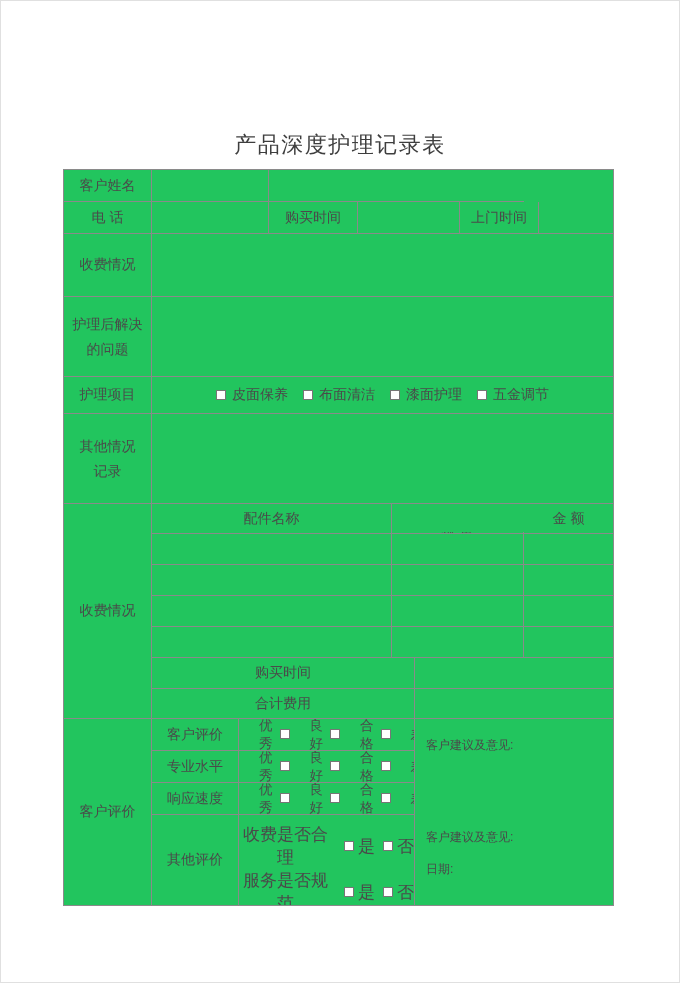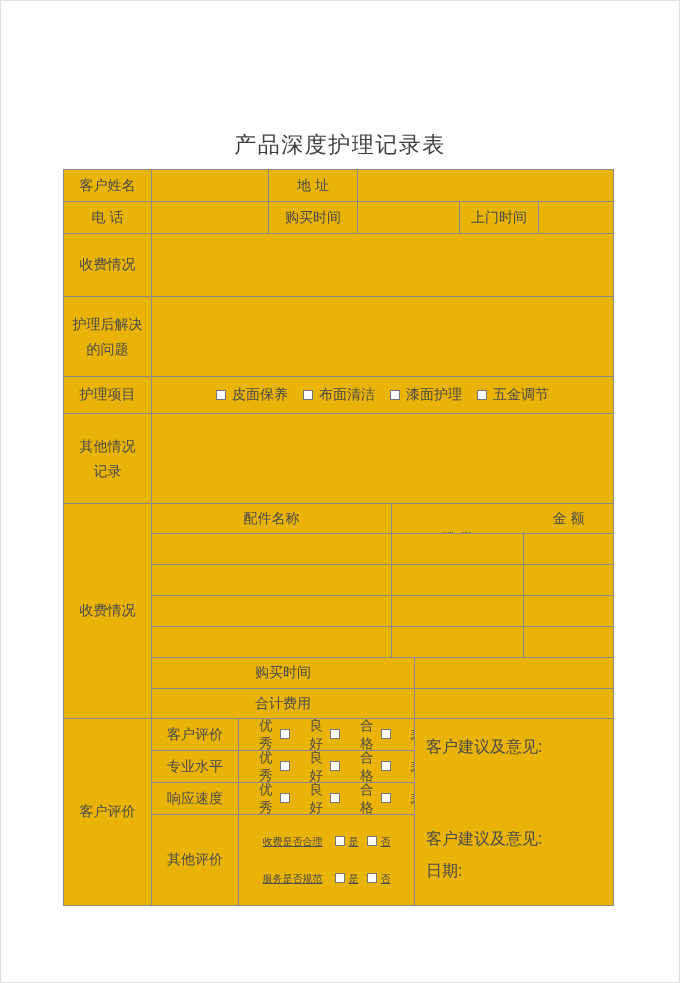--- a/index.html
+++ b/index.html
@@ -1,53 +1,52 @@
 <!DOCTYPE html>
 <html><head>
 <meta charset="utf-8">
 <style>
   html,body{margin:0;padding:0;background:#fff;}
   .page{position:relative;width:680px;height:983px;background:#ffffff;border:1px solid #e0e0e0;
         box-sizing:border-box;font-family:"Liberation Sans","DejaVu Sans",sans-serif;color:#4a4a4a;}
   .title{position:absolute;top:129px;left:0;width:100%;text-align:center;font-size:22px;
          letter-spacing:1.5px;color:#3e3e3e;}
   .form{position:absolute;left:62px;top:168px;width:551px;height:737px;border:1px solid #8a8a8a;
-        box-sizing:border-box;display:flex;flex-direction:column;overflow:hidden;font-size:14px;background:#eab308;}
+        box-sizing:border-box;display:flex;flex-direction:column;overflow:hidden;font-size:14px;background:#22c55e;}
   .r{display:flex;flex:none;}
   .c{box-sizing:border-box;flex:none;border-right:1px solid #8a8a8a;border-bottom:1px solid #8a8a8a;
      display:flex;align-items:center;justify-content:center;text-align:center;overflow:hidden;}
   .nr{border-right:none !important;}
   .nb{border-bottom:none !important;}
   .col{display:flex;flex-direction:column;flex:none;box-sizing:border-box;}
   .two{line-height:25px;}
   .cb{display:inline-block;width:10px;height:10px;border:1px solid #767676;box-sizing:border-box;
       background:#fff;flex:none;margin-top:-1px;}
   .grp{display:flex;align-items:center;gap:6px;}
   .opts{display:flex;align-items:center;justify-content:center;gap:15px;}
   .rate{font-size:13.5px;gap:7px;}
   .rate .grp{gap:20px;}
-  .qcell{flex-direction:column;justify-content:space-around;padding:8px 0;font-size:10px;text-decoration:underline;}
+  .qcell{flex-direction:column;justify-content:space-around;padding:8px 0;font-size:17px;}
   .qline{display:flex;align-items:center;justify-content:center;gap:12px;}
   .yn{display:flex;align-items:center;gap:8px;}
   .yn .grp{gap:4px;}
   .freecell{position:relative;}
-  .freecell .ftxt{position:absolute;left:11px;white-space:nowrap;font-size:16px;}
+  .freecell .ftxt{position:absolute;left:11px;white-space:nowrap;font-size:12px;}
 </style>
 </head>
 <body>
 
 <div class="page">
   <div class="title">产品深度护理记录表</div>
 
   <div class="form">
 
     <div class="r" style="height:32px;">
       <div class="c" style="width:88px;">客户姓名</div>
       <div class="c" style="width:117px;"></div>
-      <div class="c" style="width:89px;">地 址</div>
       <div class="c nr" style="width:255px;"></div>
     </div>
 
     <div class="r" style="height:32px;">
       <div class="c" style="width:88px;">电 话</div>
       <div class="c" style="width:117px;"></div>
       <div class="c" style="width:89px;">购买时间</div>
       <div class="c" style="width:102px;"></div>
       <div class="c" style="width:79px;">上门时间</div>
       <div class="c nr" style="width:74px;"></div>

